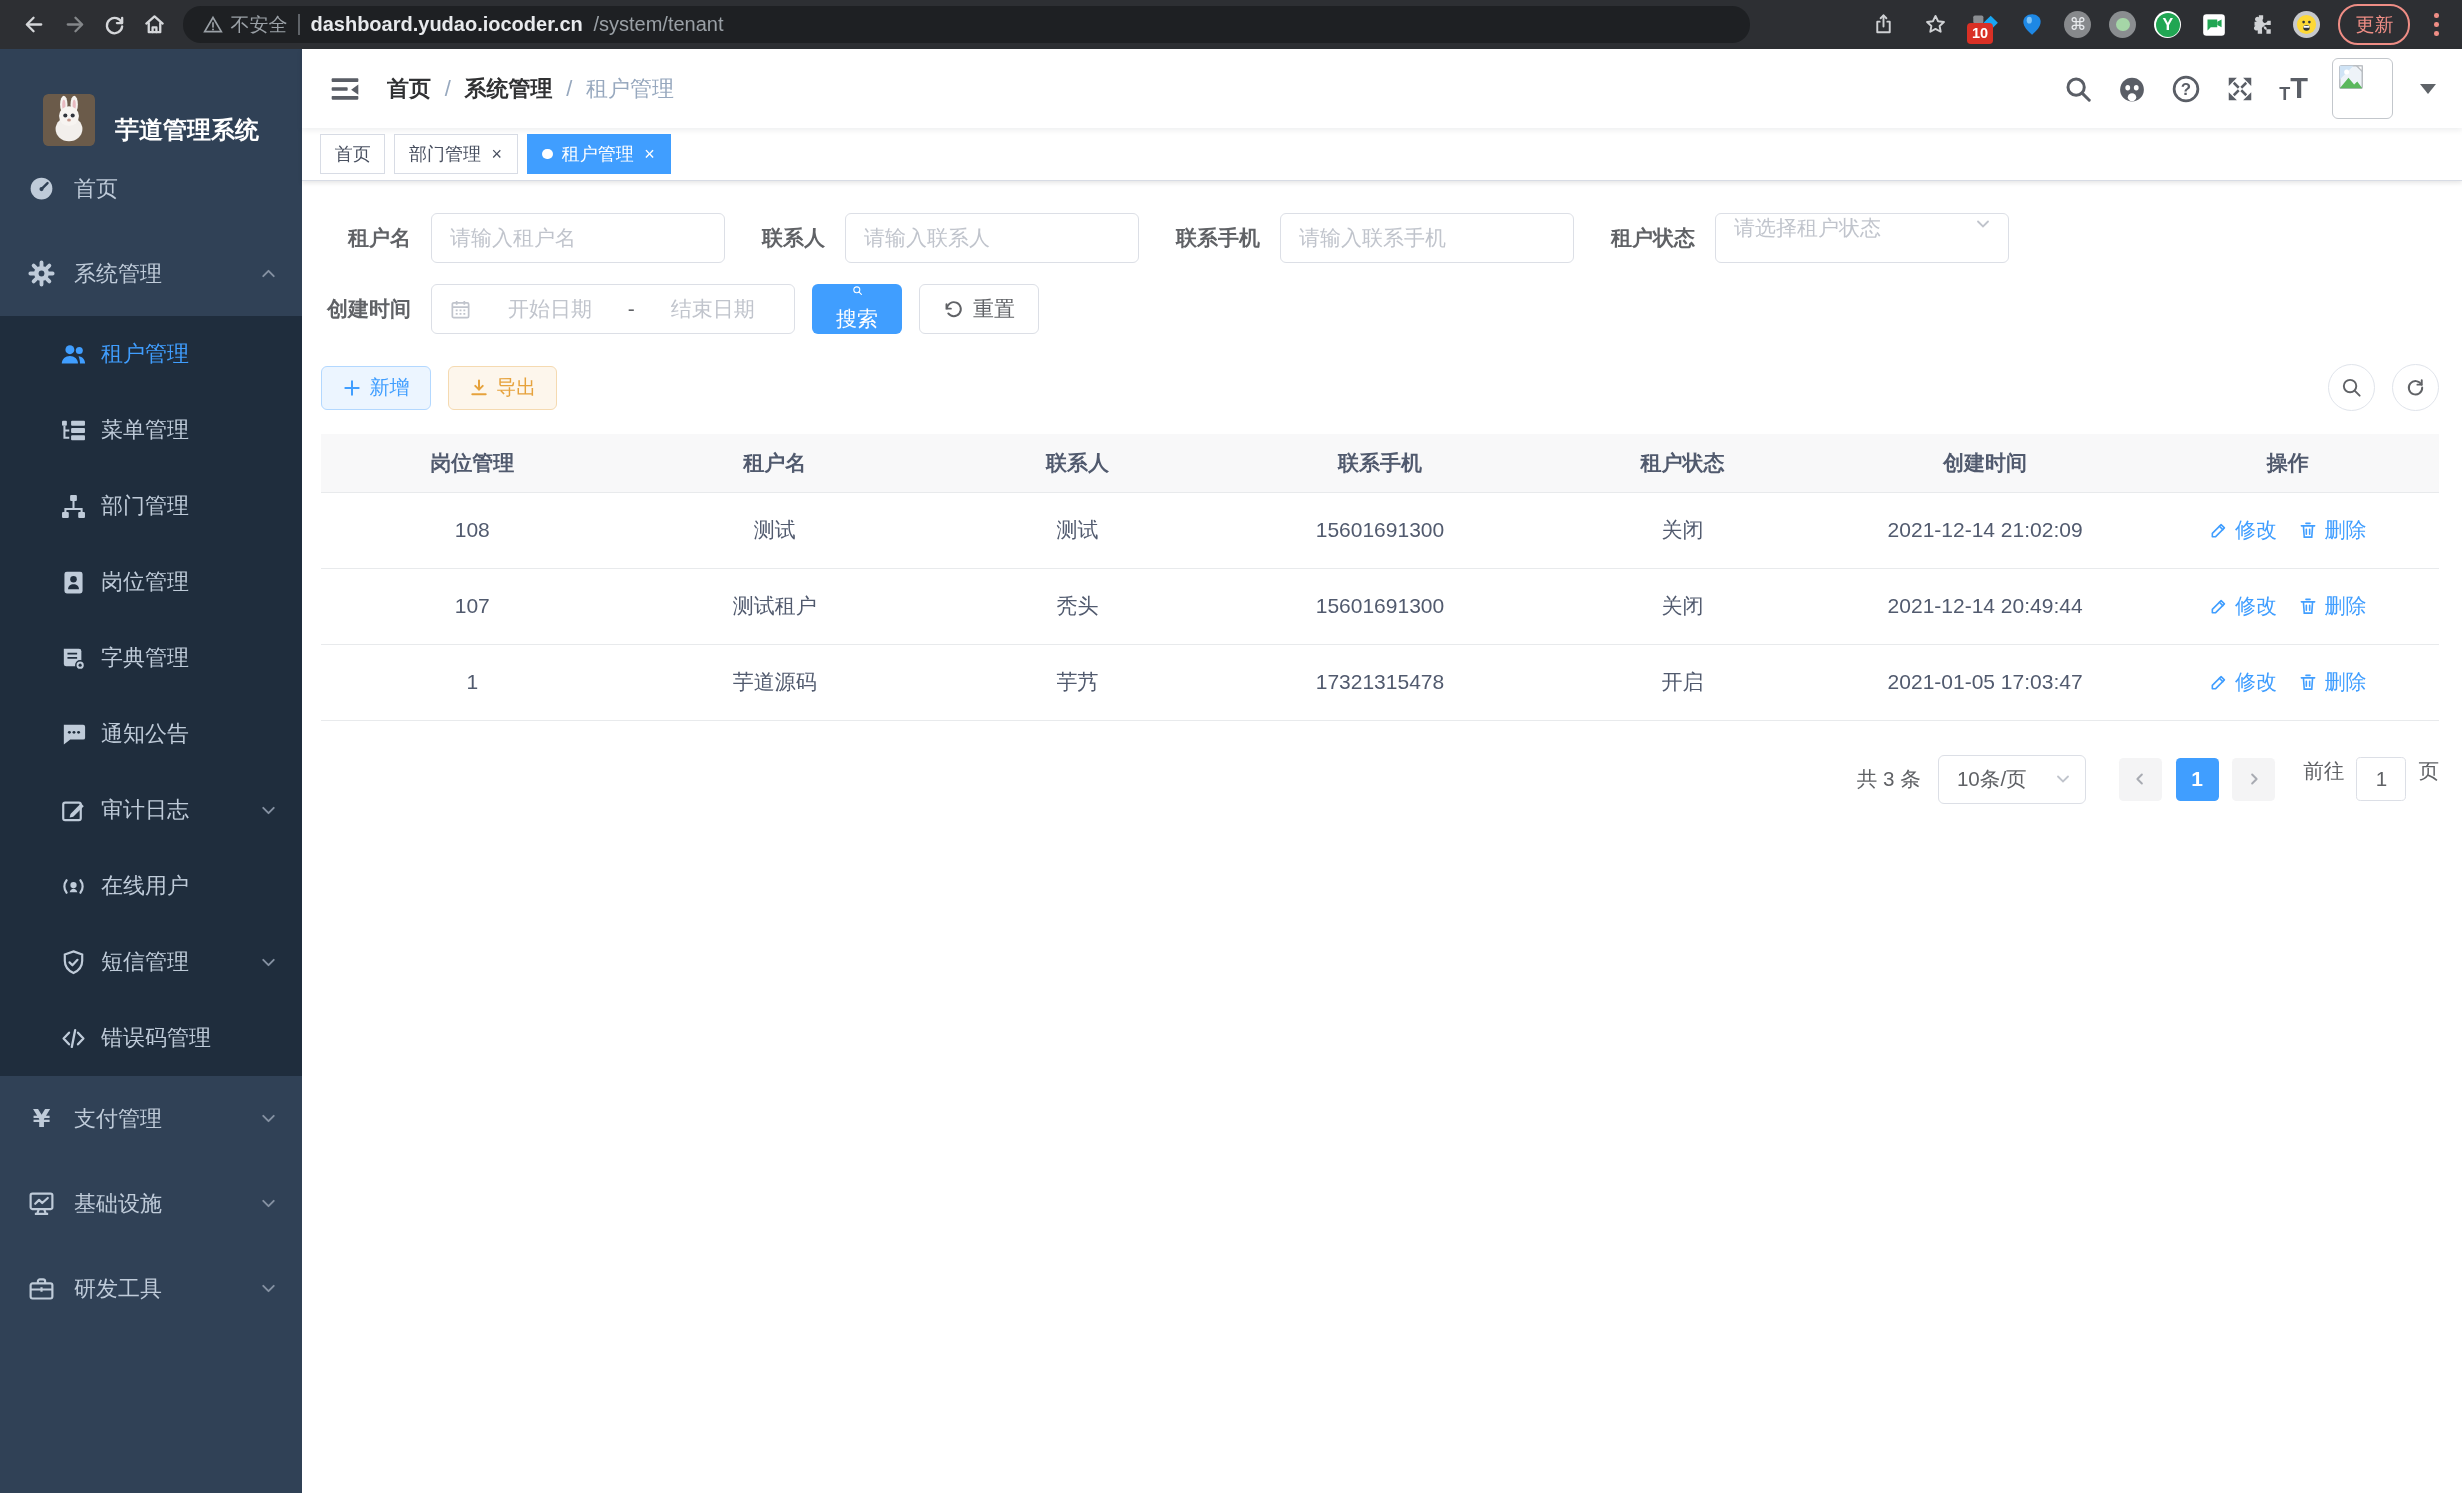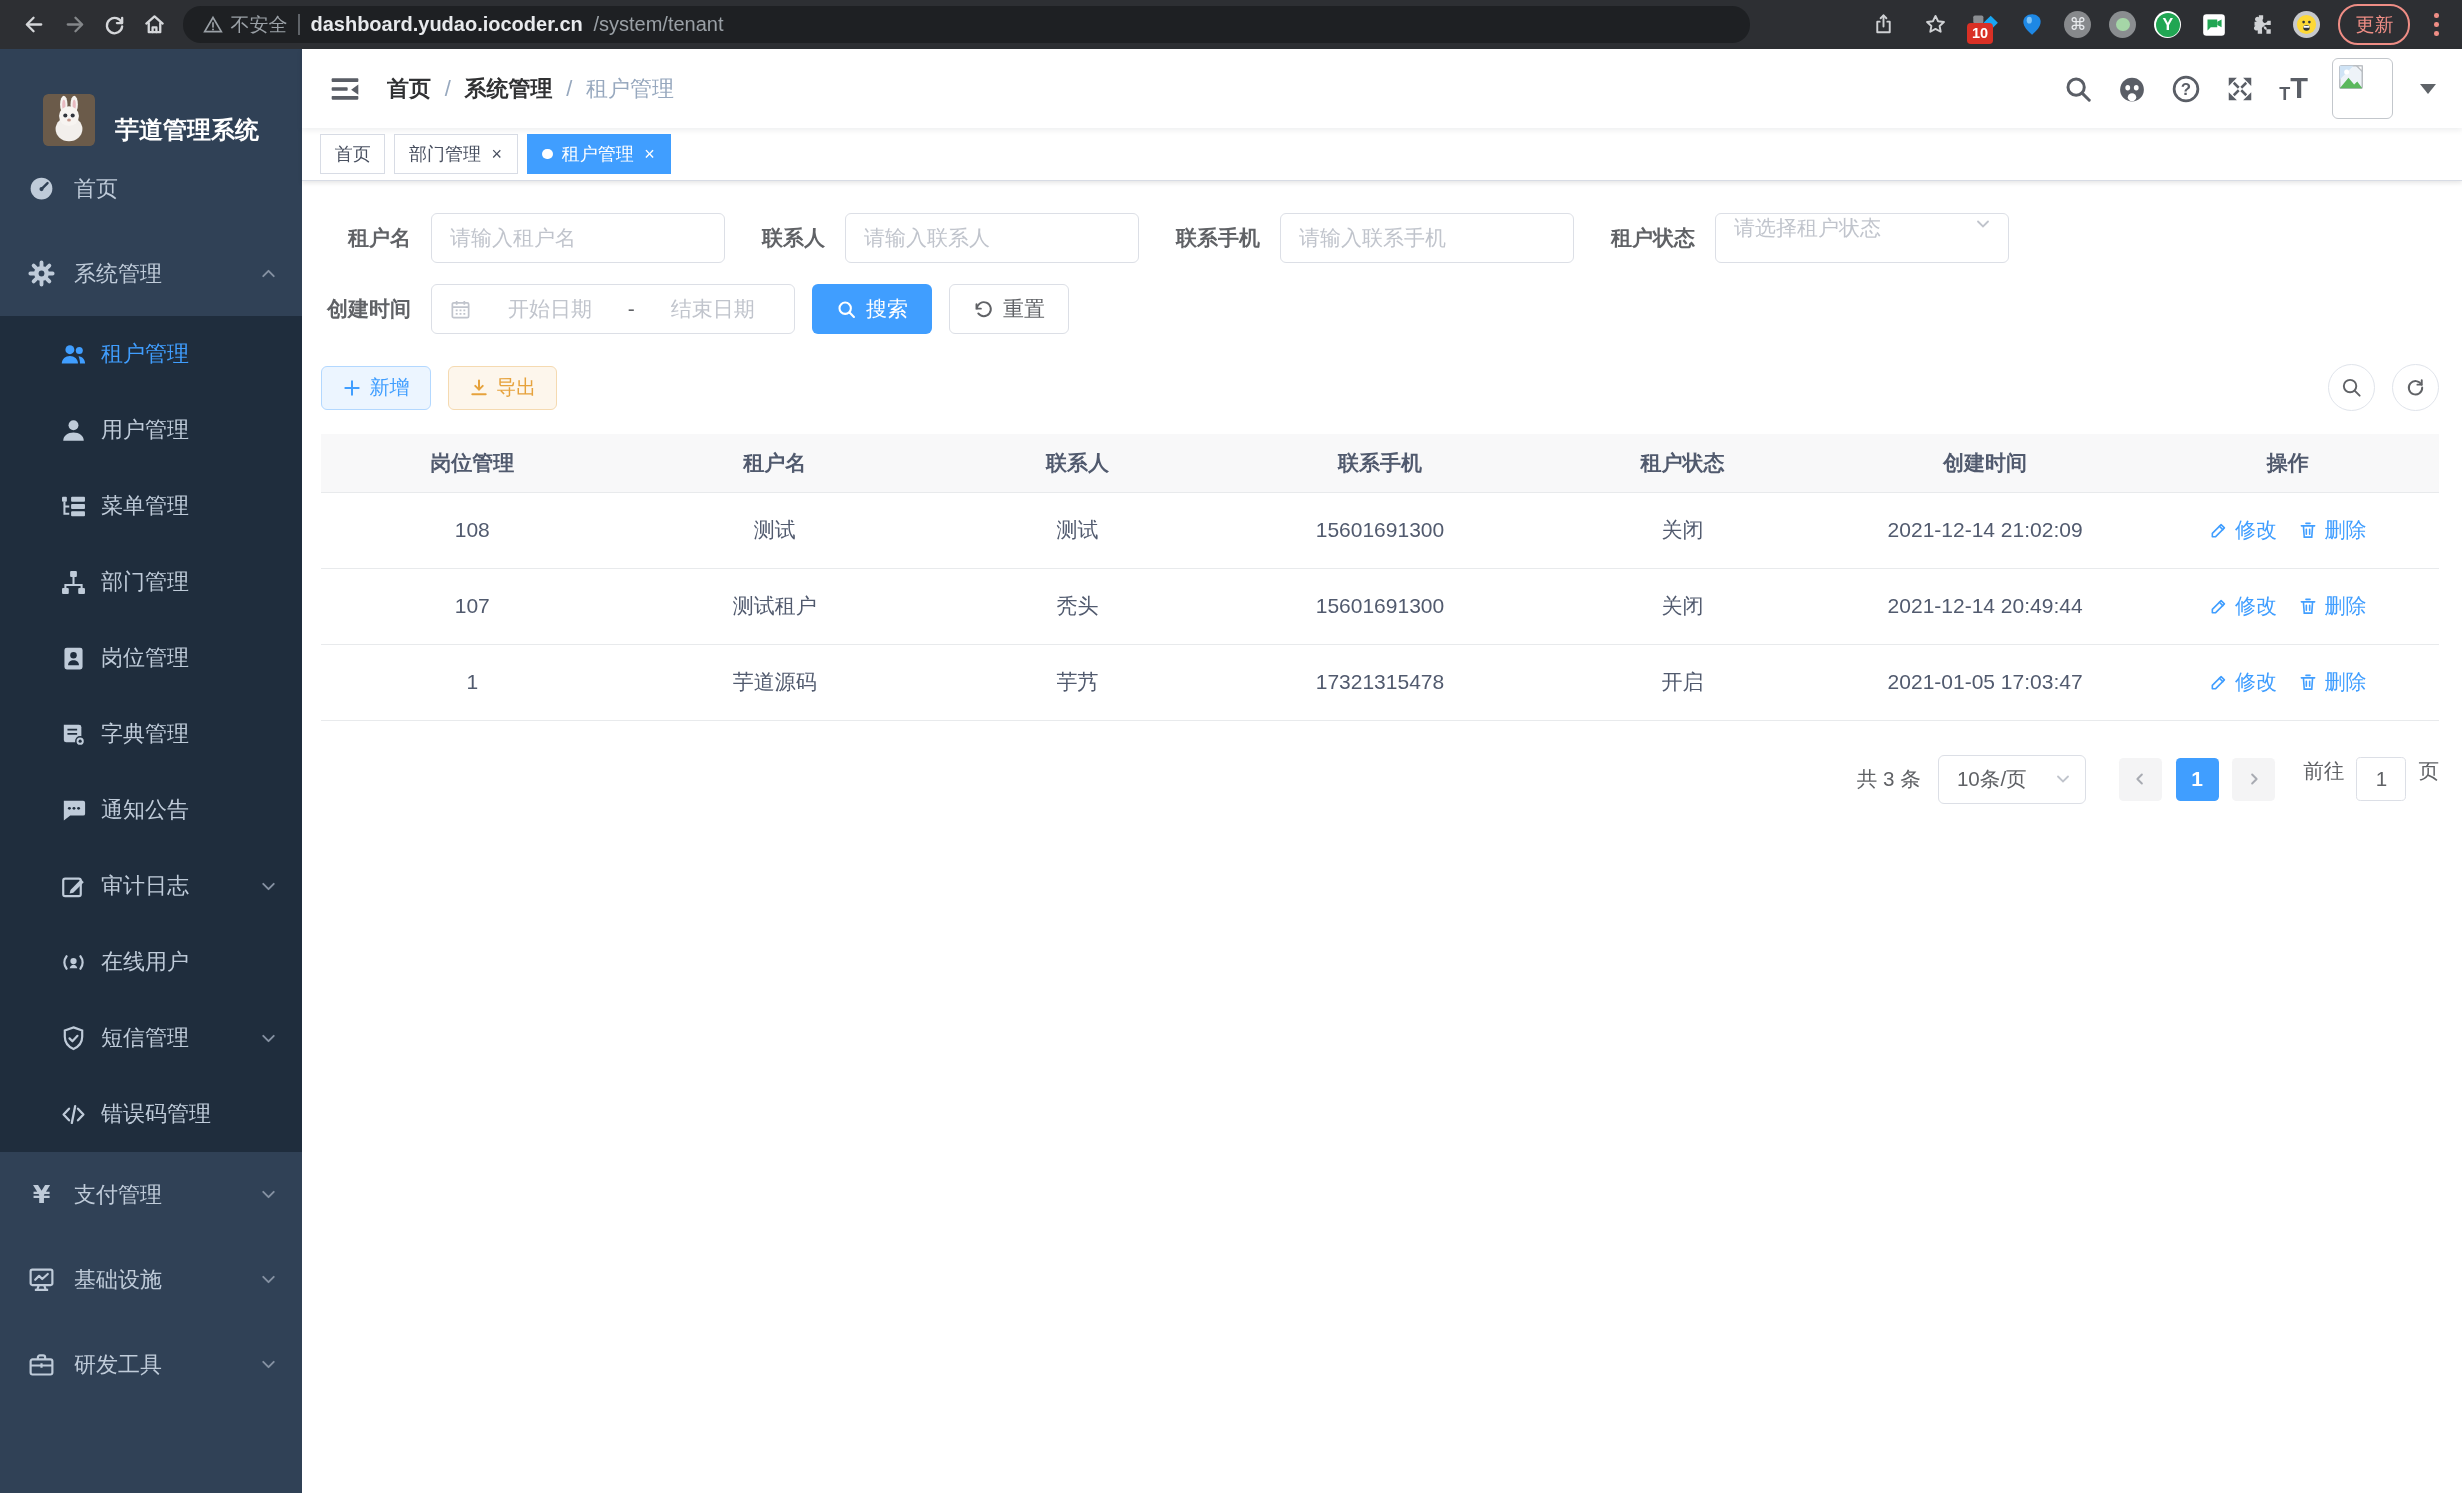--- a/index.html
+++ b/index.html
@@ -100,21 +100,21 @@
   .date-range { width:364px; height:50px; border:1.5px solid #dcdfe6; border-radius:6px; background:#fff;
     display:flex; align-items:center; padding:0 17px; gap:13.7px; cursor:pointer; }
   .date-range .cal { display:flex; color:#c0c4cc; }
   .date-range .cal svg { width:23px; height:23px; }
   .date-range .dph { font-size:21px; color:#c0c4cc; flex:1; text-align:center; }
   .date-range .dsep { font-size:21px; color:#606266; }
   .btn { height:50px; border-radius:6px; font-size:21px; display:inline-flex; align-items:center;
     justify-content:center; gap:9px; padding:0 23px; cursor:pointer; border:1.5px solid transparent;
     font-family:inherit; }
   .btn svg { width:21px; height:21px; }
-  .btn-search { background:#409eff; color:#fff; margin-left:17px; }
+  .btn-search { background:#409eff; color:#fff; margin-left:17px;flex-direction:column; }
   .btn-reset { background:#fff; color:#606266; border-color:#dcdfe6; margin-left:17px; }
   .toolbar-row { margin-top:30px; display:flex; align-items:center; }
   .btn-sm { height:44px; font-size:20px; padding:0 20px; border-radius:6px; display:inline-flex;
     align-items:center; gap:7.6px; cursor:pointer; }
   .btn-sm svg { width:20px; height:20px; }
   .btn-add { background:#ecf5ff; border:1.5px solid #b3d8ff; color:#409eff; }
   .btn-export { background:#fdf6ec; border:1.5px solid #f5dab1; color:#e6a23c; margin-left:17px; }
   .toolbar-right { margin-left:auto; display:flex; gap:17px; }
   .circle-btn { width:47px; height:47px; border-radius:50%; border:1.5px solid #e0e4eb; background:#fff;
     display:flex; align-items:center; justify-content:center; color:#606266; cursor:pointer; }
@@ -305,29 +305,20 @@
         <div class="menu-item sub active">
           <span class="mi-icon">
             <svg viewBox="0 0 24 24" fill="currentColor">
               <circle cx="9" cy="8" r="3.7"></circle>
               <path d="M2.3 19.5c0-3.8 3-6.3 6.7-6.3s6.7 2.5 6.7 6.3z"></path>
               <circle cx="16.8" cy="8.6" r="2.9"></circle>
               <path d="M16.2 13.4c3 .3 5.4 2.5 5.4 6.1h-4.2c0-2.4-.7-4.4-1.2-6.1z"></path>
             </svg>
           </span>
           <span class="mi-label">租户管理</span>
-        </div>
-        <div class="menu-item sub">
-          <span class="mi-icon">
-            <svg viewBox="0 0 24 24" fill="currentColor">
-              <circle cx="12" cy="7.6" r="4.1"></circle>
-              <path d="M3.5 20.5c0-4.2 3.8-6.8 8.5-6.8s8.5 2.6 8.5 6.8z"></path>
-            </svg>
-          </span>
-          <span class="mi-label">用户管理</span>
         </div>
         <div class="menu-item sub">
           <span class="mi-icon">
             <svg viewBox="0 0 24 24" fill="currentColor">
               <rect x="2.5" y="4" width="4" height="4" rx=".8"></rect>
               <rect x="10" y="4" width="11.5" height="4" rx=".8"></rect>
               <rect x="10" y="10" width="11.5" height="4" rx=".8"></rect>
               <rect x="10" y="16" width="11.5" height="4" rx=".8"></rect>
               <path d="M4.5 8v10h4M4.5 12h4" stroke="currentColor" stroke-width="1.7" fill="none"></path>
             </svg>

